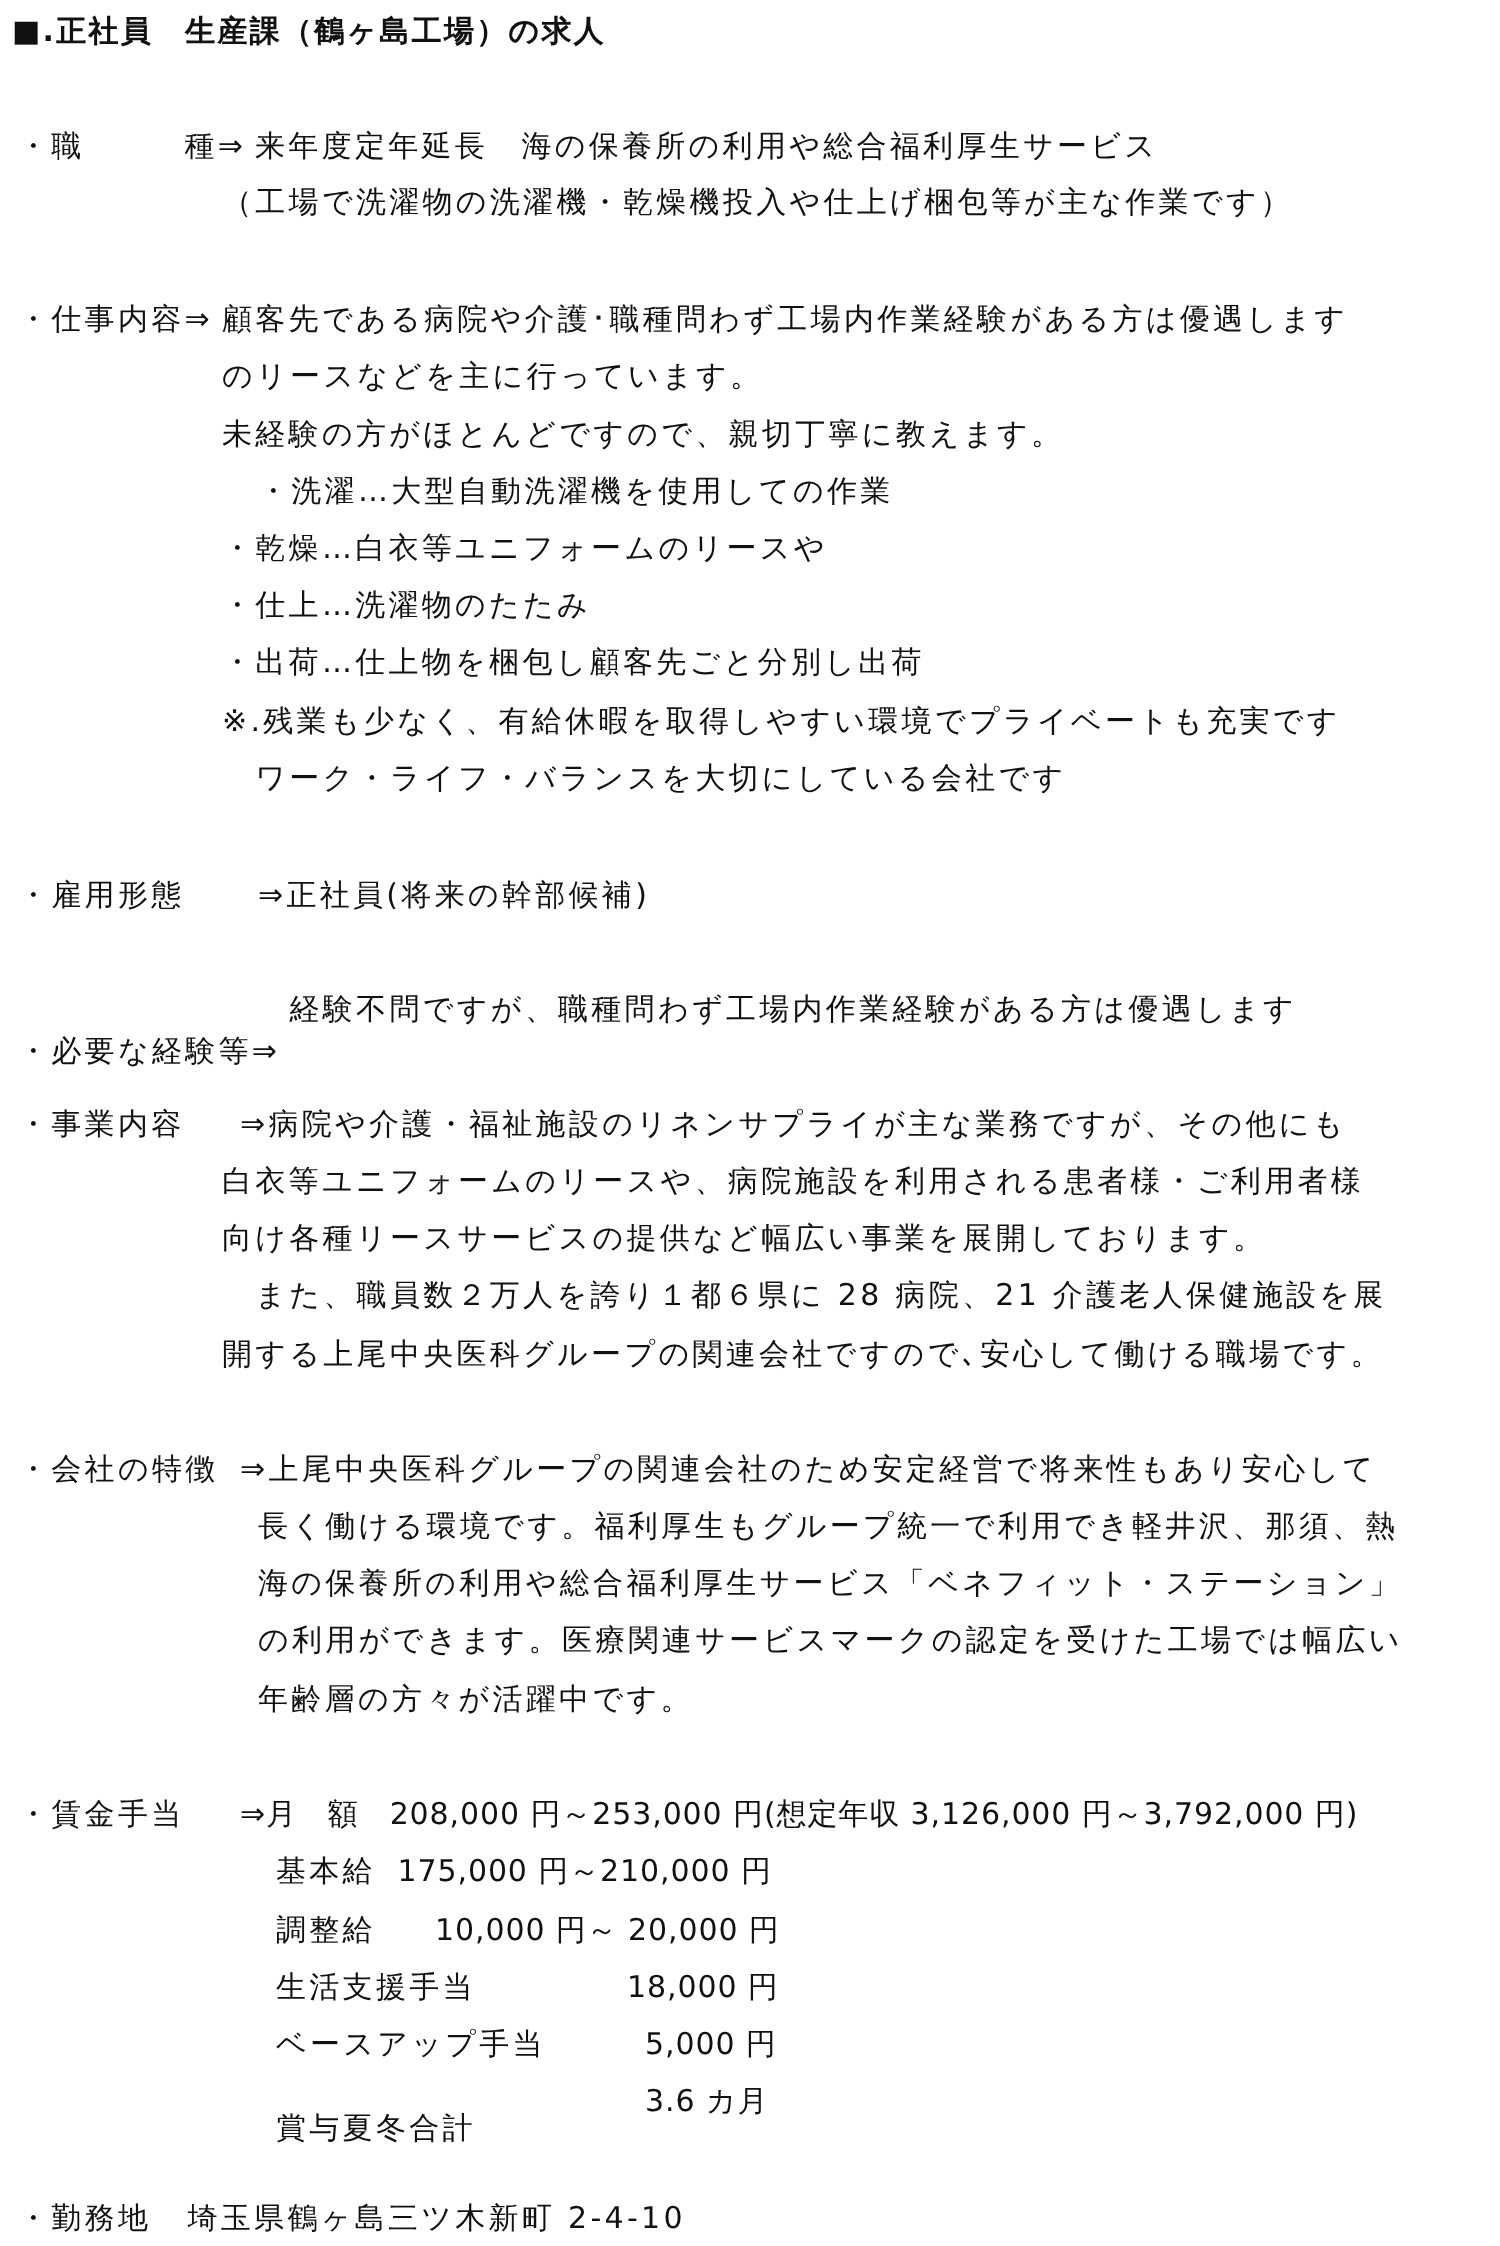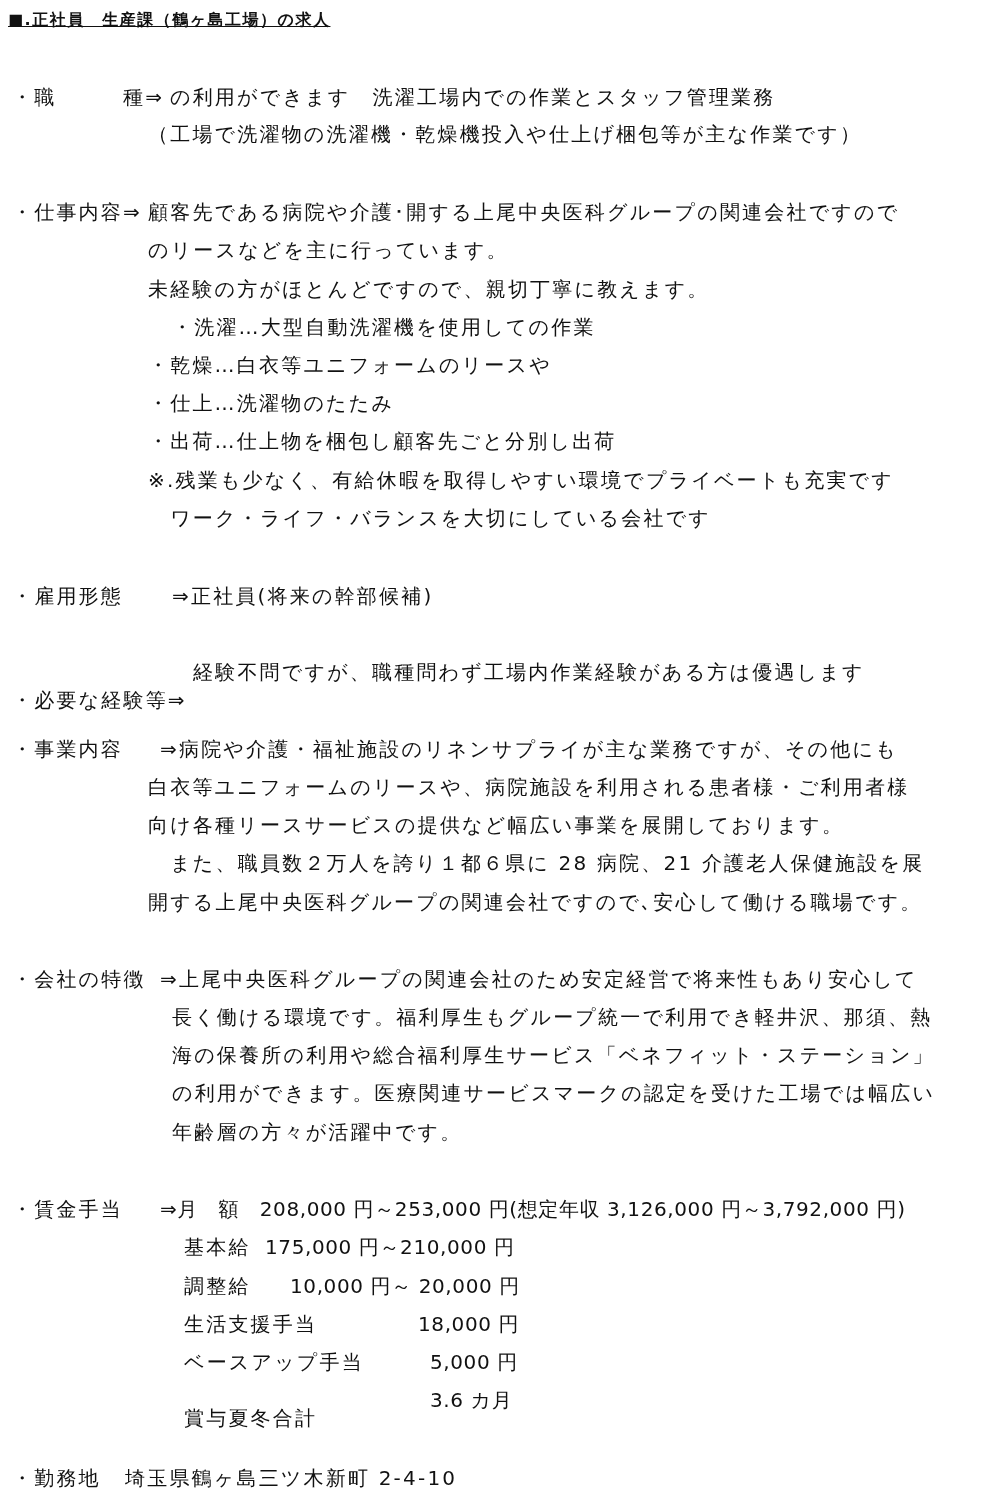--- a/index.html
+++ b/index.html
@@ -1,31 +1,31 @@
 <!DOCTYPE html>
 <html><head>
   <meta charset="utf-8">
   <style>
     html, body { margin: 0; padding: 0; background: #ffffff; }
     body { width: 1000px; height: 1497px; position: relative; overflow: hidden;
       font-family: "DejaVu Sans", "Liberation Sans", sans-serif; color: #111111; }
     .line { position: absolute; white-space: pre; font-size: 20px; line-height: 24px; letter-spacing: 2.2px; }
-    .title { font-weight: bold; font-size: 16px; letter-spacing: 1.5px; text-decoration: underline; }
+    .title { font-weight: bold; font-size: 20px; letter-spacing: 1.5px; }
   </style>
 </head>
 <body>
 
 <div class="line title" style="left:8px;top:8px;">■.正社員　生産課（鶴ヶ島工場）の求人</div>
 
 <div class="line" style="left:12px;top:85px;">・職　　　種⇒</div>
-<div class="line" style="left:170px;top:85px;">の利用ができます　洗濯工場内での作業とスタッフ管理業務</div>
+<div class="line" style="left:170px;top:85px;">来年度定年延長　海の保養所の利用や総合福利厚生サービス</div>
 <div class="line" style="left:148px;top:122px;">（工場で洗濯物の洗濯機・乾燥機投入や仕上げ梱包等が主な作業です）</div>
 
 <div class="line" style="left:12px;top:200px;">・仕事内容⇒</div>
-<div class="line" style="left:148px;top:200px;">顧客先である病院や介護･開する上尾中央医科グループの関連会社ですので</div>
+<div class="line" style="left:148px;top:200px;">顧客先である病院や介護･職種問わず工場内作業経験がある方は優遇します</div>
 <div class="line" style="left:148px;top:238px;">のリースなどを主に行っています。</div>
 <div class="line" style="left:148px;top:277px;">未経験の方がほとんどですので、親切丁寧に教えます。</div>
 <div class="line" style="left:148px;top:315px;margin-left:24px;">・洗濯…大型自動洗濯機を使用しての作業</div>
 <div class="line" style="left:148px;top:353px;">・乾燥…白衣等ユニフォームのリースや</div>
 <div class="line" style="left:148px;top:391px;">・仕上…洗濯物のたたみ</div>
 <div class="line" style="left:148px;top:429px;">・出荷…仕上物を梱包し顧客先ごと分別し出荷</div>
 <div class="line" style="left:148px;top:468px;">※.残業も少なく、有給休暇を取得しやすい環境でプライベートも充実です</div>
 <div class="line" style="left:148px;top:506px;">　ワーク・ライフ・バランスを大切にしている会社です</div>
 
 <div class="line" style="left:12px;top:584px;">・雇用形態</div>

